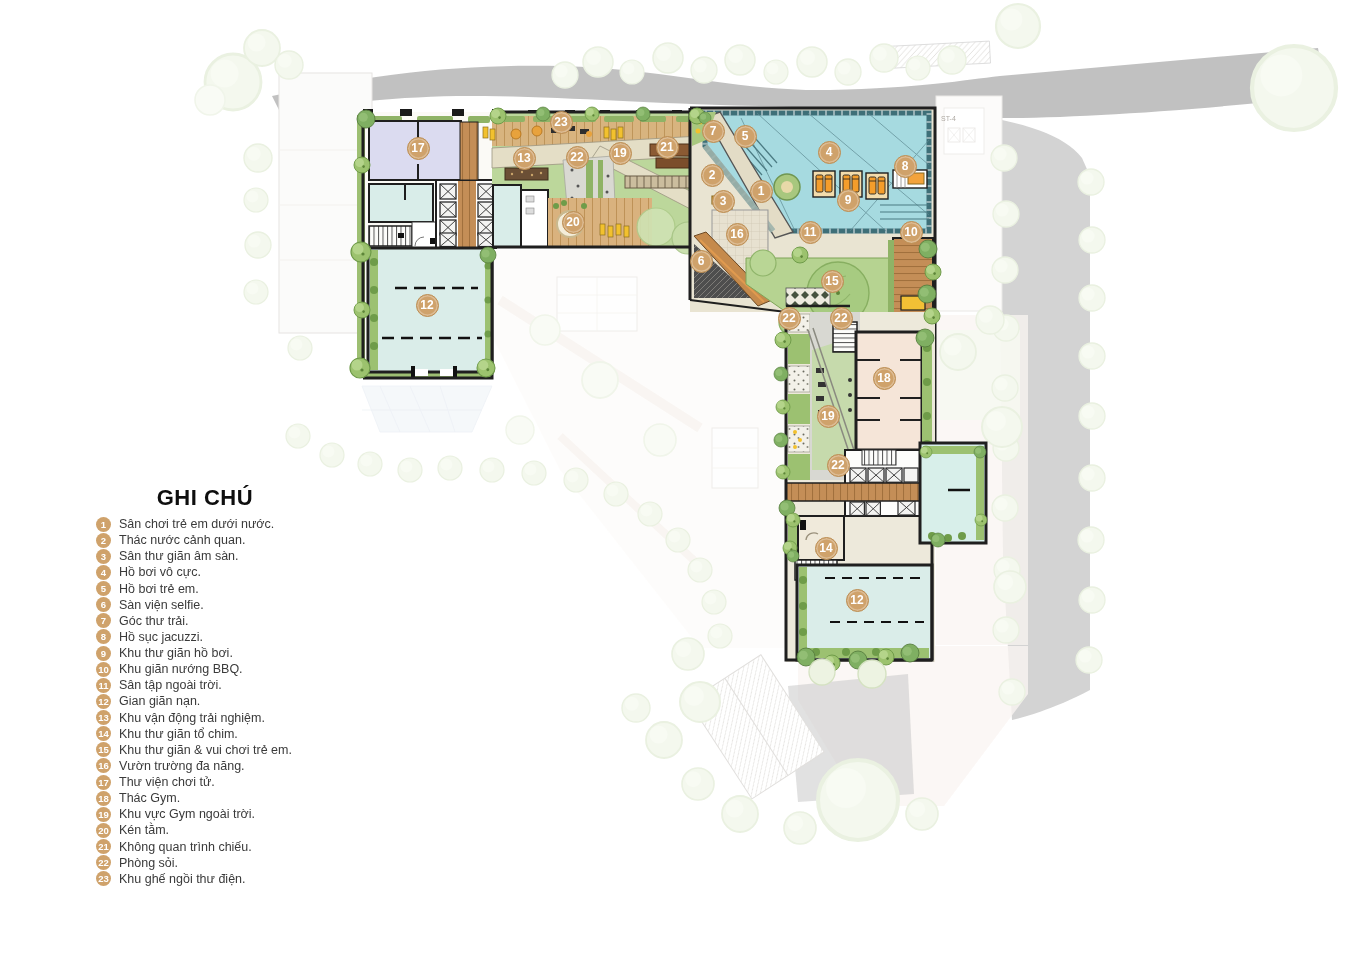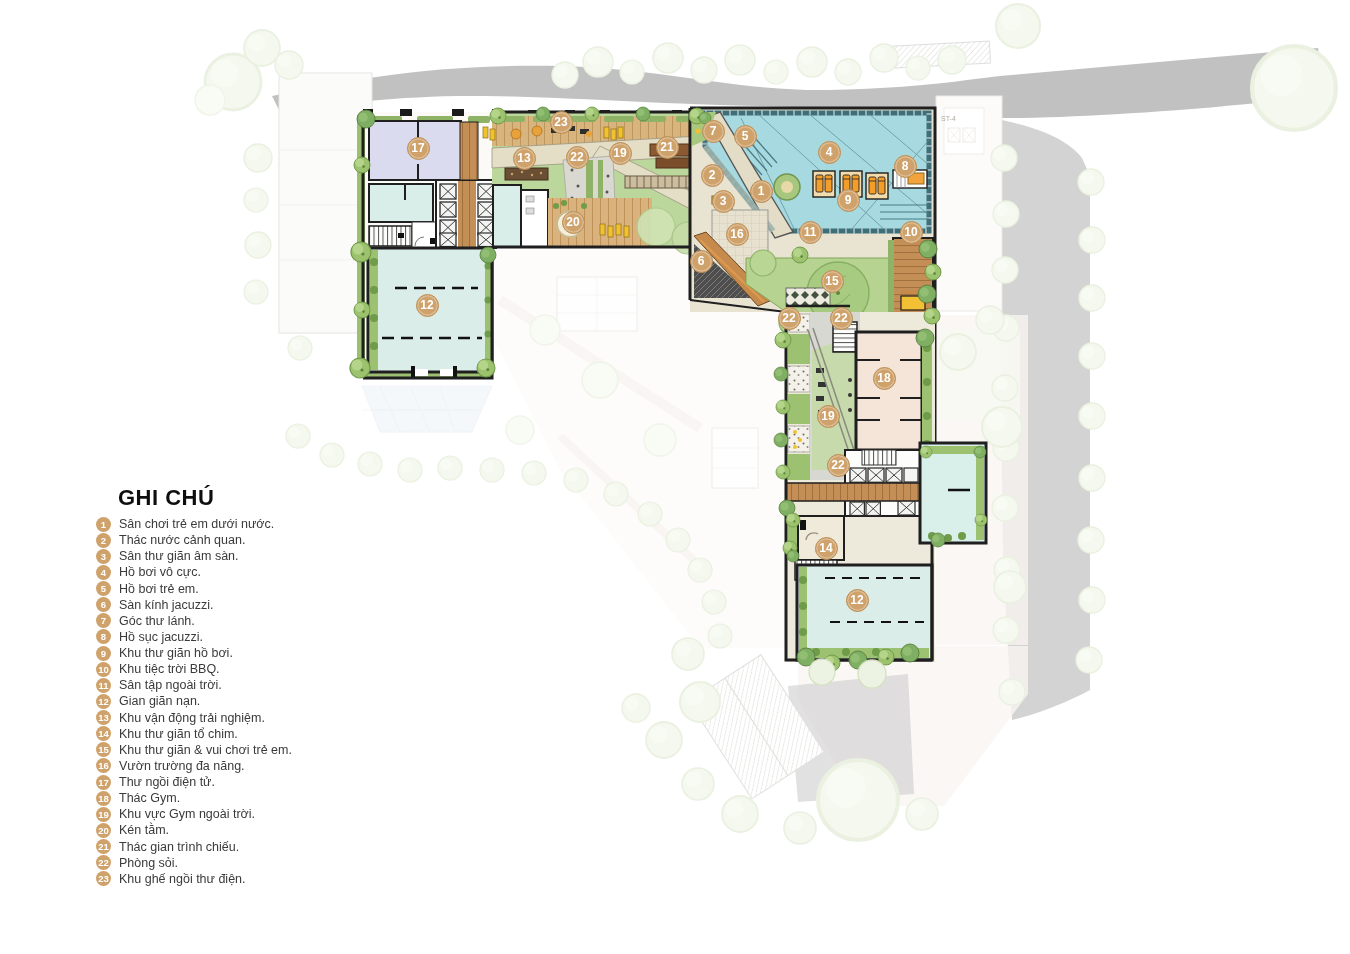--- a/index.html
+++ b/index.html
@@ -7,21 +7,21 @@
          font-family:"Liberation Sans",sans-serif;}
   #plan-svg{position:absolute;left:0;top:0;}
   
   .marker{position:absolute;width:23px;height:23px;border-radius:50%;
           background:var(--marker,#CFA26B);border:1px solid #BD8F55;box-sizing:border-box;
           color:#fff;font-weight:bold;font-size:12px;line-height:21px;text-align:center;
           box-shadow:inset 0 0 0 1.5px rgba(255,255,255,.28);}
   
   #legend{position:absolute;left:96px;top:486px;}
   #legend-title{font-weight:bold;font-size:22px;line-height:24px;color:#0e0e0e;
-                letter-spacing:.5px;margin:0 0 6px 22px;}
+                letter-spacing:.5px;margin:0 0 6px 22px;text-align:center;}
   .lrow{display:flex;align-items:center;height:16.13px;gap:8px;}
   .lnum{flex:0 0 15px;width:15px;height:15px;border-radius:50%;background:var(--marker,#CFA26B);
         color:#fff;font-weight:bold;font-size:9.5px;line-height:15px;text-align:center;}
   .ltext{font-size:12.5px;color:#3a3a3a;white-space:nowrap;}
   .bg-label{position:absolute;font-size:7px;color:#9a948c;opacity:.8;}
 </style>
 </head>
 <body>
 
 <div id="stage">
@@ -652,37 +652,37 @@
         <div class="lrow">
           <span class="lnum">4</span>
           <span class="ltext">Hồ bơi vô cực.</span>
         </div>
         <div class="lrow">
           <span class="lnum">5</span>
           <span class="ltext">Hồ bơi trẻ em.</span>
         </div>
         <div class="lrow">
           <span class="lnum">6</span>
-          <span class="ltext">Sàn kính jacuzzi.</span>
+          <span class="ltext">Sàn viện selfie.</span>
         </div>
         <div class="lrow">
           <span class="lnum">7</span>
-          <span class="ltext">Góc thư lánh.</span>
+          <span class="ltext">Góc thư trải.</span>
         </div>
         <div class="lrow">
           <span class="lnum">8</span>
           <span class="ltext">Hồ sục jacuzzi.</span>
         </div>
         <div class="lrow">
           <span class="lnum">9</span>
           <span class="ltext">Khu thư giãn hồ bơi.</span>
         </div>
         <div class="lrow">
           <span class="lnum">10</span>
-          <span class="ltext">Khu tiệc trời BBQ.</span>
+          <span class="ltext">Khu giãn nướng BBQ.</span>
         </div>
         <div class="lrow">
           <span class="lnum">11</span>
           <span class="ltext">Sân tập ngoài trời.</span>
         </div>
         <div class="lrow">
           <span class="lnum">12</span>
           <span class="ltext">Gian giãn nạn.</span>
         </div>
         <div class="lrow">
@@ -696,37 +696,37 @@
         <div class="lrow">
           <span class="lnum">15</span>
           <span class="ltext">Khu thư giãn &amp; vui chơi trẻ em.</span>
         </div>
         <div class="lrow">
           <span class="lnum">16</span>
           <span class="ltext">Vườn trường đa năng.</span>
         </div>
         <div class="lrow">
           <span class="lnum">17</span>
-          <span class="ltext">Thư ngồi điện tử.</span>
+          <span class="ltext">Thư viện chơi tử.</span>
         </div>
         <div class="lrow">
           <span class="lnum">18</span>
           <span class="ltext">Thác Gym.</span>
         </div>
         <div class="lrow">
           <span class="lnum">19</span>
           <span class="ltext">Khu vực Gym ngoài trời.</span>
         </div>
         <div class="lrow">
           <span class="lnum">20</span>
           <span class="ltext">Kén tằm.</span>
         </div>
         <div class="lrow">
           <span class="lnum">21</span>
-          <span class="ltext">Thác gian trình chiếu.</span>
+          <span class="ltext">Không quan trình chiếu.</span>
         </div>
         <div class="lrow">
           <span class="lnum">22</span>
           <span class="ltext">Phòng sỏi.</span>
         </div>
         <div class="lrow">
           <span class="lnum">23</span>
           <span class="ltext">Khu ghế ngồi thư điện.</span>
         </div>
       </div>

